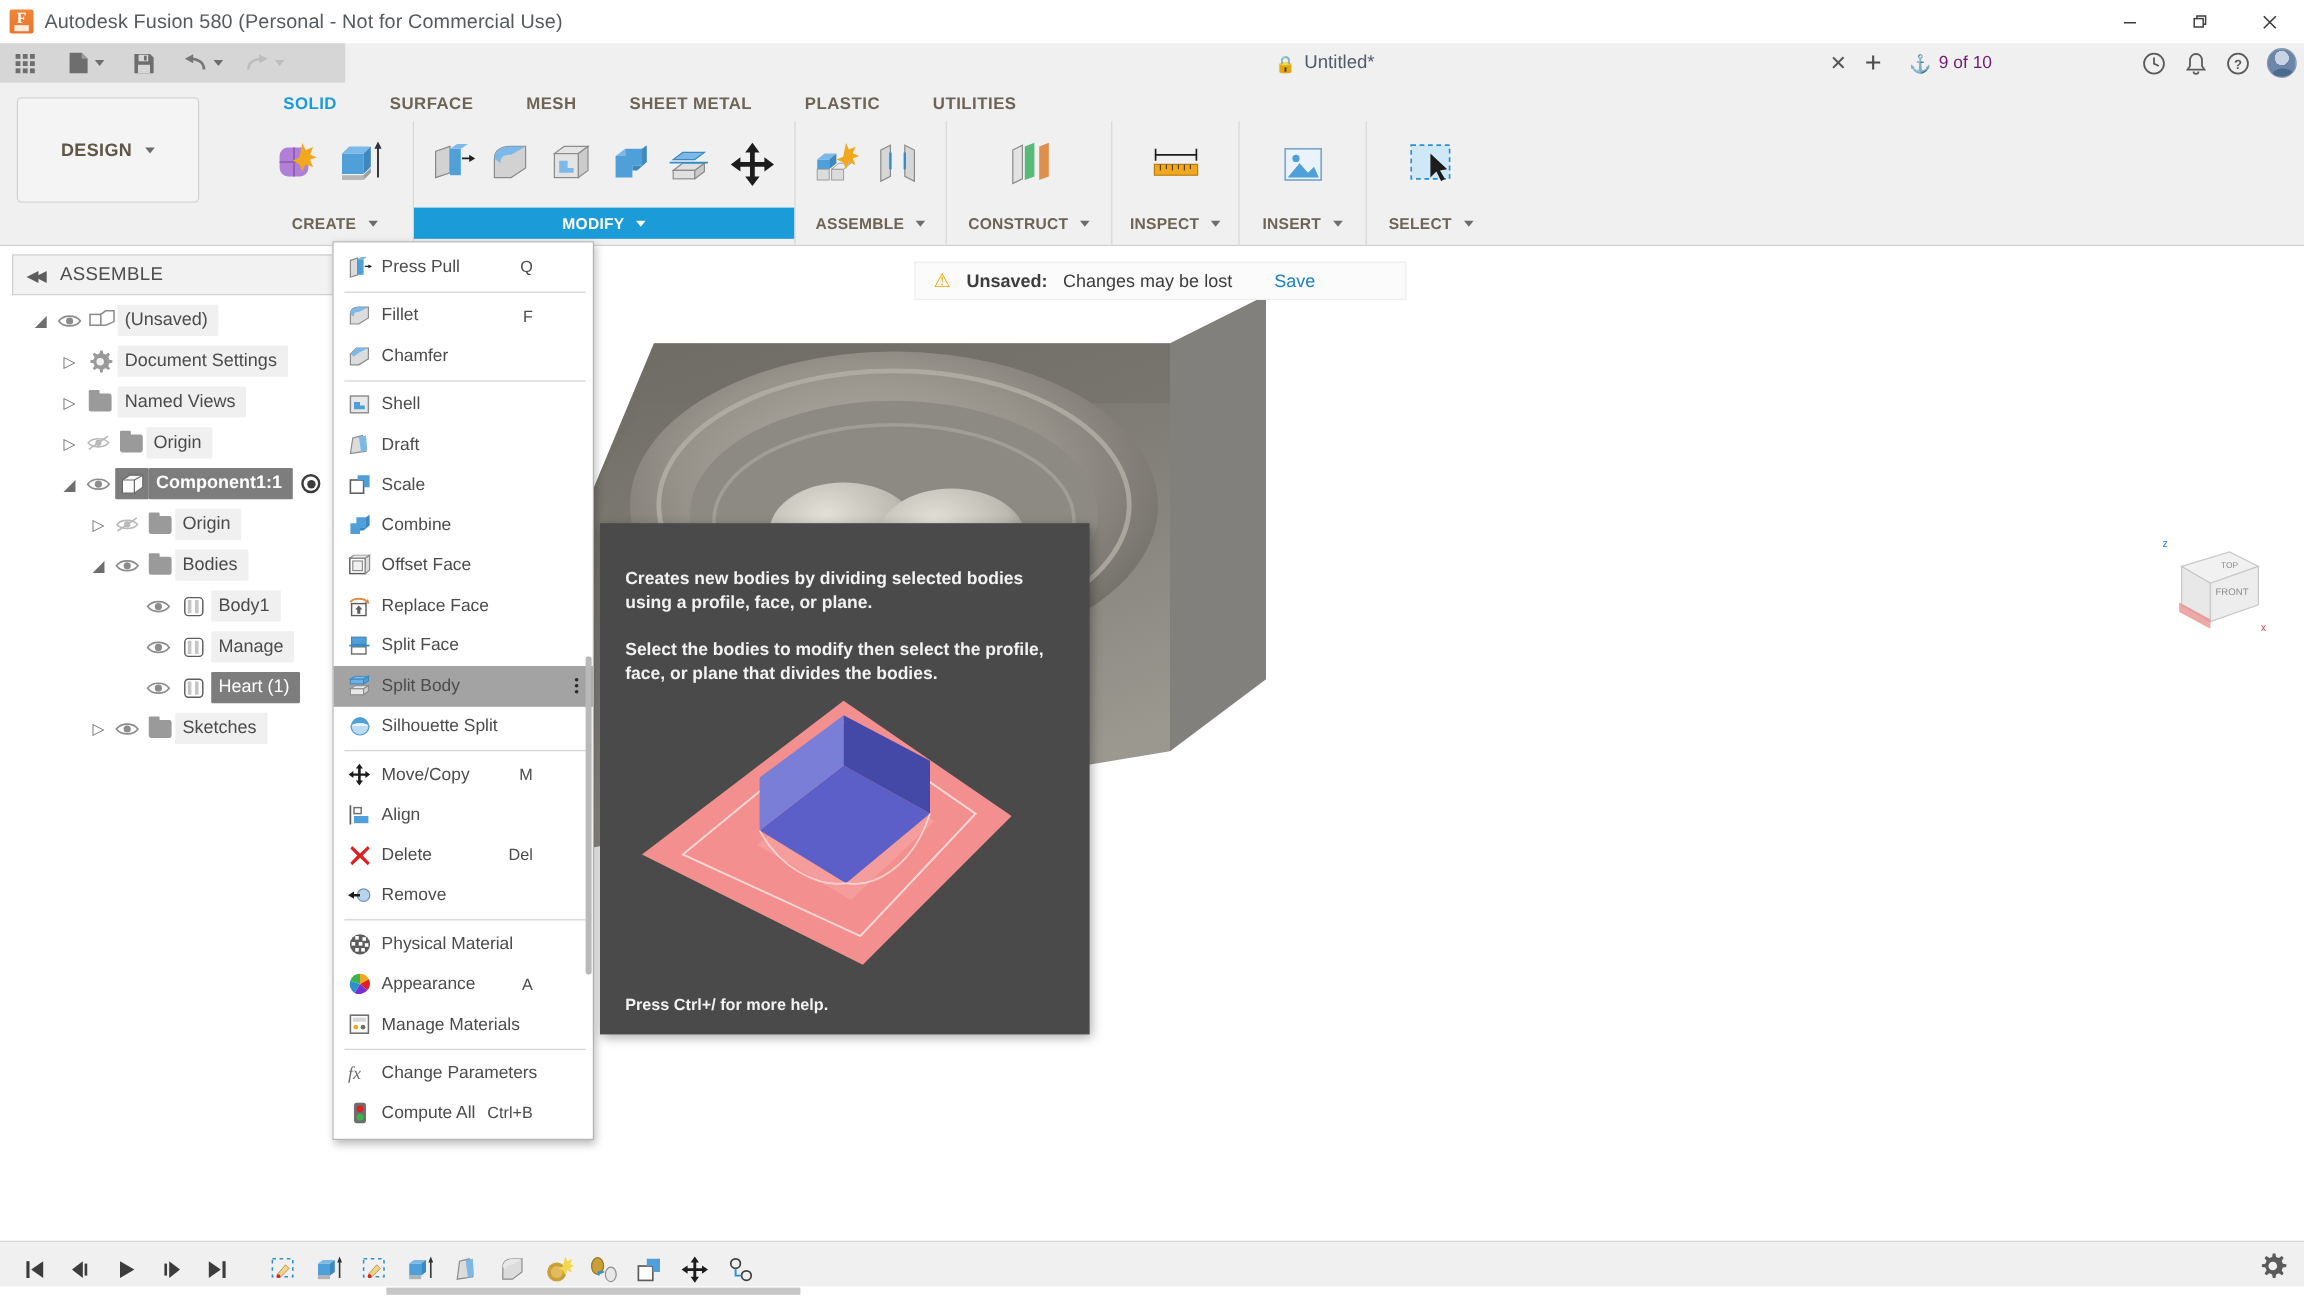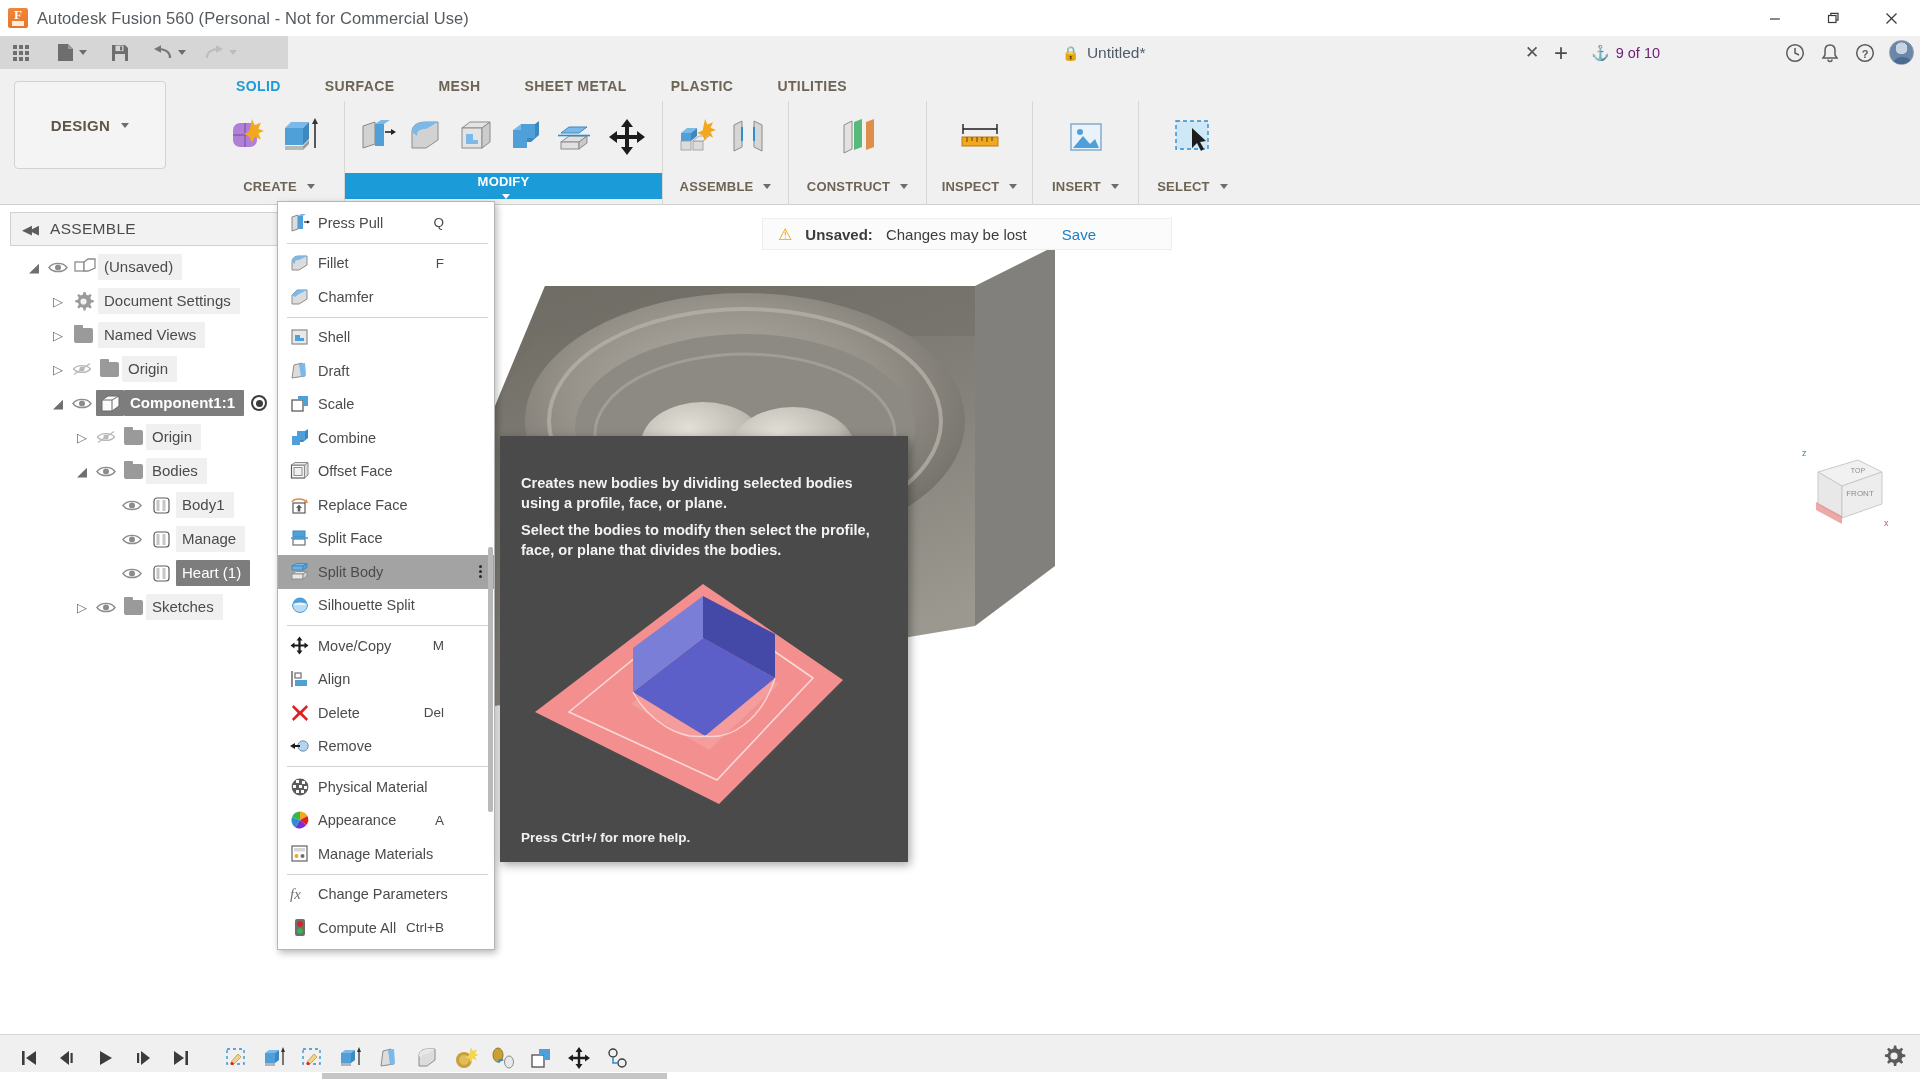--- a/index.html
+++ b/index.html
@@ -116,21 +116,21 @@
   }
   .rtab.active { color: #1b9bd8; }
 
   .panels { position: absolute; top: 32px; left: 214px; right: 0; height: 104px; display: flex; }
   .panel { position: relative; height: 104px; display: flex; flex-direction: column; }
   .panel .icons { display: flex; align-items: center; height: 72px; padding: 0 7px; }
   .panel .plabel {
     height: 26px; display: flex; align-items: center; justify-content: center; gap: 5px;
     font-size: 13px; color: #6d6455; font-weight: bold; letter-spacing: .2px;
   }
-  .panel .plabel.active { background: #1b9bd8; color: #ffffff; flex-direction: column; }
+  .panel .plabel.active { background: #1b9bd8; color: #ffffff; }
   .panel .plabel.active .caret-dn { border-top-color: #ffffff; }
   .panel + .panel { border-left: 1px solid #d7d7d7; }
   .tool { width: 52px; height: 58px; display: flex; align-items: center; justify-content: center; }
   .tool.wide { width: 58px; }
   .tool svg { display:block; }
 
   
   .browser-head {
     position: absolute; top: 212px; left: 10px; width: 333px; height: 34px;
     border: 1px solid #d0d0d0; background: #f2f2f2; display: flex; align-items: center; gap: 14px;
@@ -204,21 +204,21 @@
     position: absolute; right: 1px; top: 345px; width: 5px; height: 265px; background: #b9b9b9; border-radius: 2px;
   }
 
   
   .tooltip {
     position: absolute; left: 500px; top: 436px; width: 408px; height: 426px;
     background: #4a4a4a; color: #ffffff; z-index: 70; box-shadow: 2px 3px 9px rgba(0,0,0,.35);
   }
   .tt-body { padding: 38px 24px 0 21px; }
   .tt-body p { font-size: 14.6px; font-weight: bold; line-height: 1.35; color: #f2f2f2; }
-  .tt-body p + p { margin-top: 8px; }
+  .tt-body p + p { margin-top: 20px; }
   .tt-img {
     position: absolute; left: 13px; top: 136px; width: 382px; height: 250px;
   }
   .tt-foot {
     position: absolute; left: 21px; bottom: 17px; font-size: 13.5px; font-weight: bold; color: #f2f2f2;
   }
 
   
   .timeline {
     position: absolute; bottom: 0; left: 0; width: 1920px; height: 46px;
@@ -232,21 +232,21 @@
   }
   .tl-scroll .bar { position: absolute; left: 322px; top: 1px; width: 345px; height: 6px; background: #c6c6c6; }
 </style>
 </head>
 <body>
 
 <div id="app">
 
   <div class="titlebar">
     <div class="app-icon"></div>
-    <div class="title-text">Autodesk Fusion 560 (Personal - Not for Commercial Use)</div>
+    <div class="title-text">Autodesk Fusion 580 (Personal - Not for Commercial Use)</div>
     <div class="win-btns">
       <div class="win-btn">
         <svg width="14" height="14" viewBox="0 0 14 14">
             <line x1="2" y1="8" x2="12" y2="8" stroke="#3a3a3a" stroke-width="1.2"></line>
           </svg>
       </div>
       <div class="win-btn">
         <svg width="14" height="14" viewBox="0 0 14 14">
           <rect x="2.5" y="4.5" width="7.5" height="7" fill="none" stroke="#3a3a3a" stroke-width="1.2"></rect>
           <polyline points="4.8,4.3 4.8,2.3 12,2.3 12,9.2 10.3,9.2" fill="none" stroke="#3a3a3a" stroke-width="1.2"></polyline>

